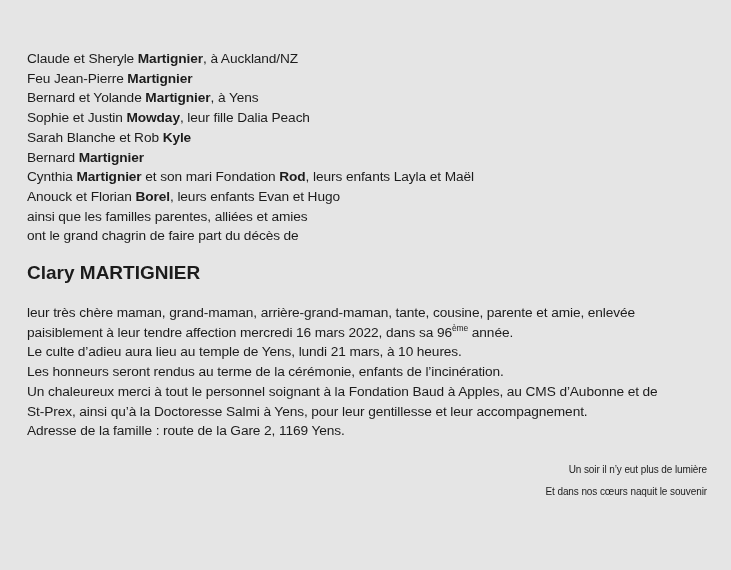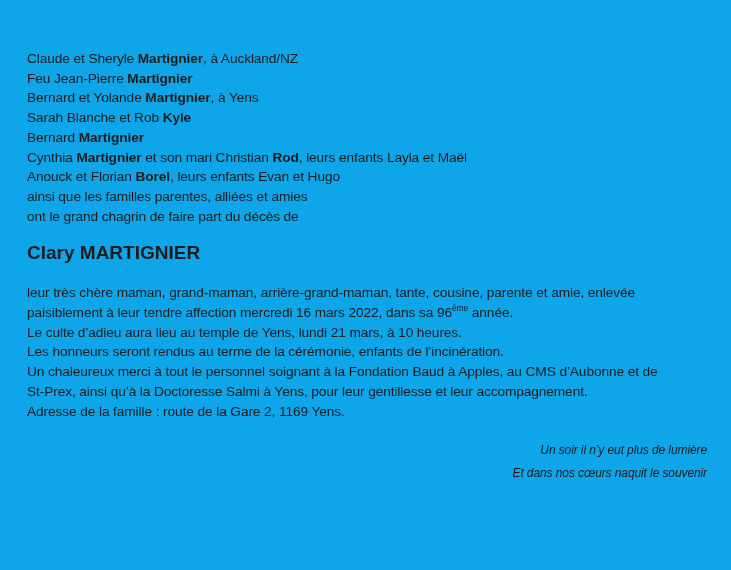--- a/index.html
+++ b/index.html
@@ -4,21 +4,21 @@
 <style>
   html, body {
     margin: 0;
     padding: 0;
     background: #ffffff;
   }
   .page {
     position: relative;
     width: 731px;
     height: 570px;
-    background: #0ea5e9;
+    background: #e5e5e5;
     overflow: hidden;
     font-family: "Liberation Sans", sans-serif;
     color: #1c1c1c;
   }
   .content {
     padding: 49px 24px 0 27px;
     font-size: 13.7px;
     letter-spacing: -0.1px;
     line-height: 19.7px;
   }
@@ -38,38 +38,38 @@
     font-weight: bold;
     font-size: 19px;
     letter-spacing: 0;
     line-height: 26px;
     margin-top: 14px;
     margin-bottom: 17px;
   }
   .quote {
     margin-top: 18px;
     text-align: right;
-    font-style: italic;
-    font-size: 12px;
+    font-size: 10px;
     line-height: 22.5px;
   }
 </style>
 </head>
 <body>
 
 <div class="page">
   <div class="content">
 
     <div>
         <div class="line"><span>Claude et Sheryle </span><b>Martignier</b><span>, à Auckland/NZ</span></div>
         <div class="line"><span>Feu Jean-Pierre </span><b>Martignier</b></div>
         <div class="line"><span>Bernard et Yolande </span><b>Martignier</b><span>, à Yens</span></div>
+        <div class="line"><span>Sophie et Justin </span><b>Mowday</b><span>, leur fille Dalia Peach</span></div>
         <div class="line"><span>Sarah Blanche et Rob </span><b>Kyle</b></div>
         <div class="line"><span>Bernard </span><b>Martignier</b></div>
-        <div class="line"><span>Cynthia </span><b>Martignier</b><span> et son mari Christian </span><b>Rod</b><span>, leurs enfants Layla et Maël</span></div>
+        <div class="line"><span>Cynthia </span><b>Martignier</b><span> et son mari Fondation </span><b>Rod</b><span>, leurs enfants Layla et Maël</span></div>
         <div class="line"><span>Anouck et Florian </span><b>Borel</b><span>, leurs enfants Evan et Hugo</span></div>
         <div class="line"><span>ainsi que les familles parentes, alliées et amies</span></div>
         <div class="line"><span>ont le grand chagrin de faire part du décès de</span></div>
       </div>
 
     <div class="deceased-name">Clary MARTIGNIER</div>
 
     <div>
         <div class="line"><span>leur très chère maman, grand-maman, arrière-grand-maman, tante, cousine, parente et amie, enlevée</span></div>
         <div class="line"><span>paisiblement à leur tendre affection mercredi 16 mars 2022, dans sa 96</span><sup>ème</sup><span> année.</span></div>

